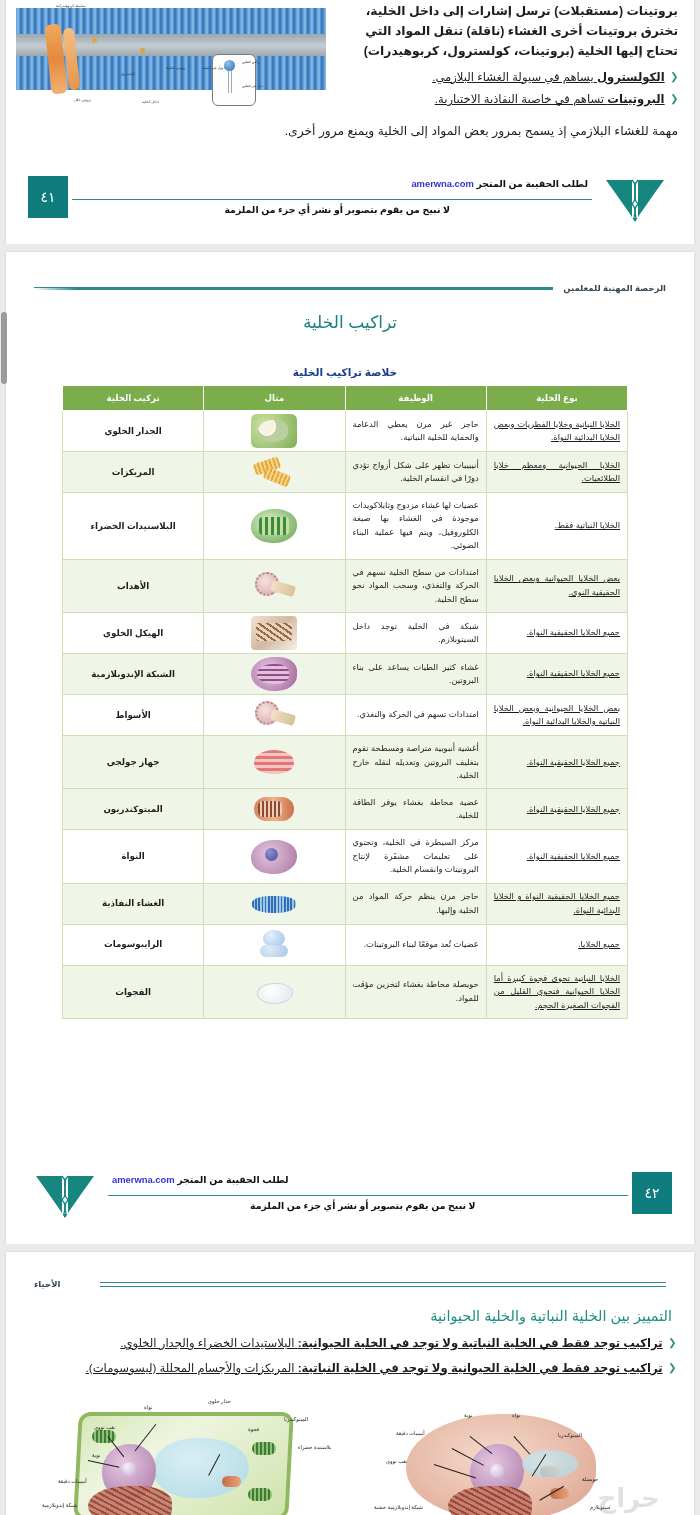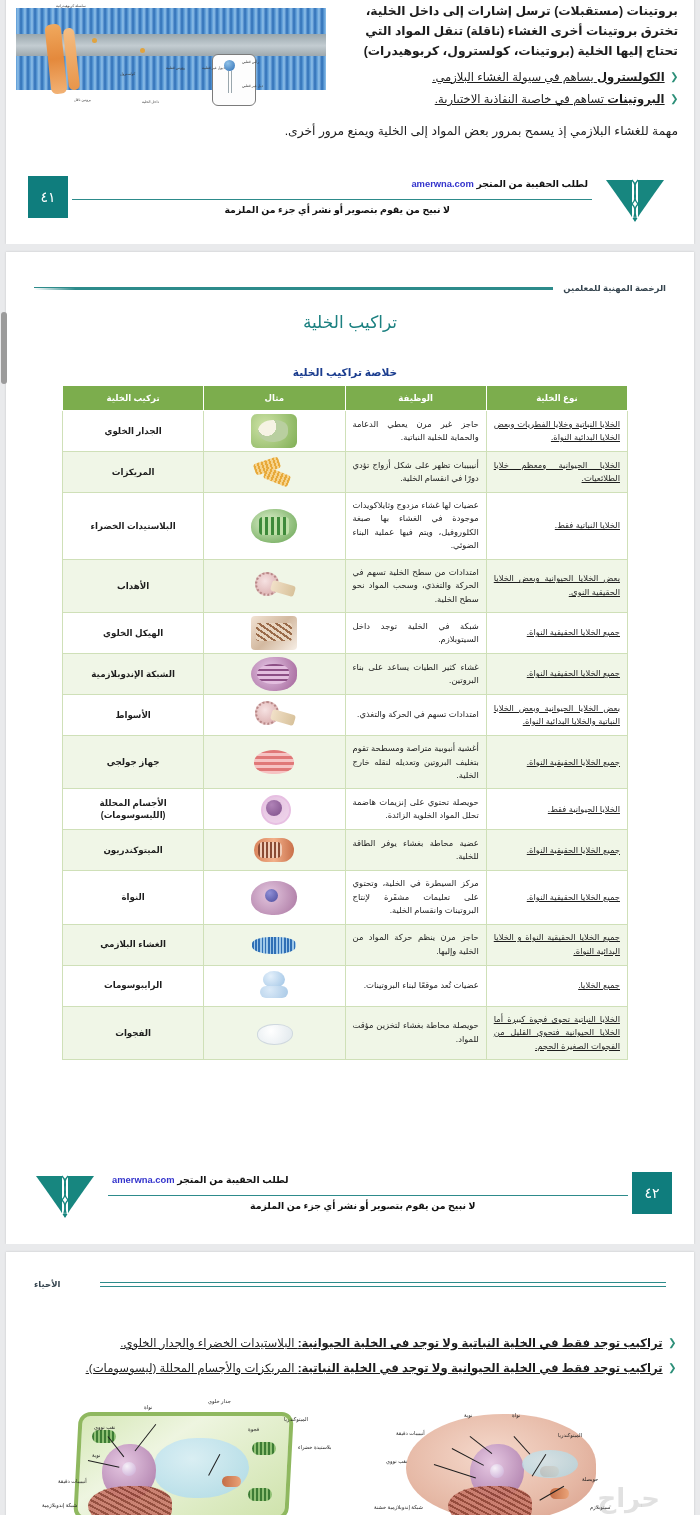--- a/index.html
+++ b/index.html
@@ -645,28 +645,20 @@
             <td class="struct c-struct">الأسواط</td>
           </tr>
           <tr class="row-odd">
             <td class="type c-type">جميع الخلايا الحقيقية النواة.</td>
             <td class="function c-function">أغشية أنبوبية متراصة ومسطحة تقوم بتغليف البروتين وتعديله لنقله خارج الخلية.</td>
             <td class="example c-example">
               <div class="orgo o-golgi"></div>
             </td>
             <td class="struct c-struct">جهاز جولجي</td>
           </tr>
-          <tr class="row-even">
-            <td class="type c-type">الخلايا الحيوانية فقط.</td>
-            <td class="function c-function">حويصلة تحتوي على إنزيمات هاضمة تحلل المواد الخلوية الزائدة.</td>
-            <td class="example c-example">
-              <div class="orgo o-lyso"></div>
-            </td>
-            <td class="struct c-struct">الأجسام المحللة (الليسوسومات)</td>
-          </tr>
           <tr class="row-odd">
             <td class="type c-type">جميع الخلايا الحقيقية النواة.</td>
             <td class="function c-function">عضية محاطة بغشاء يوفر الطاقة للخلية.</td>
             <td class="example c-example">
               <div class="orgo o-mito"></div>
             </td>
             <td class="struct c-struct">الميتوكندريون</td>
           </tr>
           <tr class="row-even">
             <td class="type c-type">جميع الخلايا الحقيقية النواة.</td>
@@ -675,21 +667,21 @@
               <div class="orgo o-nuc"></div>
             </td>
             <td class="struct c-struct">النواة</td>
           </tr>
           <tr class="row-odd">
             <td class="type c-type">جميع الخلايا الحقيقية النواة و الخلايا البدائية النواة.</td>
             <td class="function c-function">حاجز مرن ينظم حركة المواد من الخلية وإليها.</td>
             <td class="example c-example">
               <div class="orgo o-memb"></div>
             </td>
-            <td class="struct c-struct">الغشاء البلازمي</td>
+            <td class="struct c-struct">الغشاء النفاذية</td>
           </tr>
           <tr class="row-even">
             <td class="type c-type">جميع الخلايا.</td>
             <td class="function c-function">عضيات تُعد موقعًا لبناء البروتينات.</td>
             <td class="example c-example">
               <div class="orgo o-ribo"></div>
             </td>
             <td class="struct c-struct">الرايبوسومات</td>
           </tr>
           <tr class="row-odd">
@@ -726,20 +718,21 @@
 
   <div class="gap-sep" style="top:1244px;"></div>
 
   <div class="page" id="page-43">
 
     <div class="run-head" style="top:24px; flex-direction:row-reverse;gap:40px;">
       <div class="run-head-label">الأحياء</div>
       <div class="run-head-rule"></div>
     </div>
 
+    <div class="sec-title-2" style="position:absolute; right:22px; top:56px; width:470px;">التمييز بين الخلية النباتية والخلية الحيوانية</div>
 
     <div style="position:absolute; right:18px; top:82px; width:660px;">
       <div class="bullet-line">
         <span class="bullet-mark">❯</span>
         <span class="bullet-text"><b class="hl">تراكيب توجد فقط في الخلية النباتية ولا توجد في الخلية الحيوانية:</b><span> البلاستيدات الخضراء والجدار الخلوي.</span></span>
       </div>
       <div class="bullet-line" style="margin-top:6px;">
         <span class="bullet-mark">❯</span>
         <span class="bullet-text"><b class="hl">تراكيب توجد فقط في الخلية الحيوانية ولا توجد في الخلية النباتية:</b><span> المريكزات والأجسام المحللة (ليسوسومات).</span></span>
       </div>

